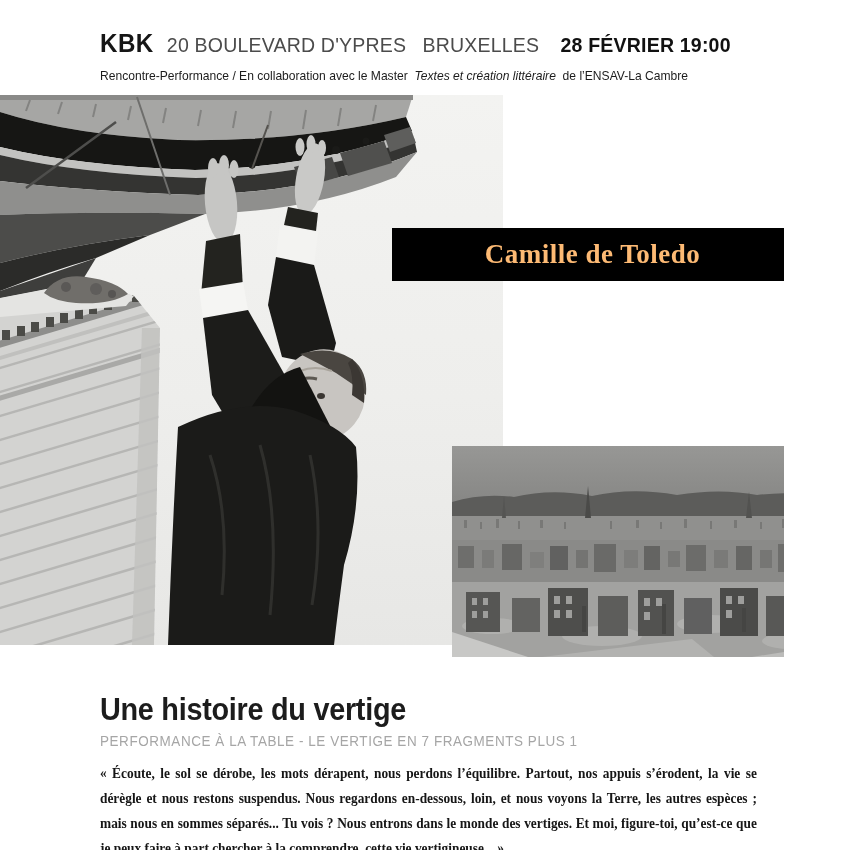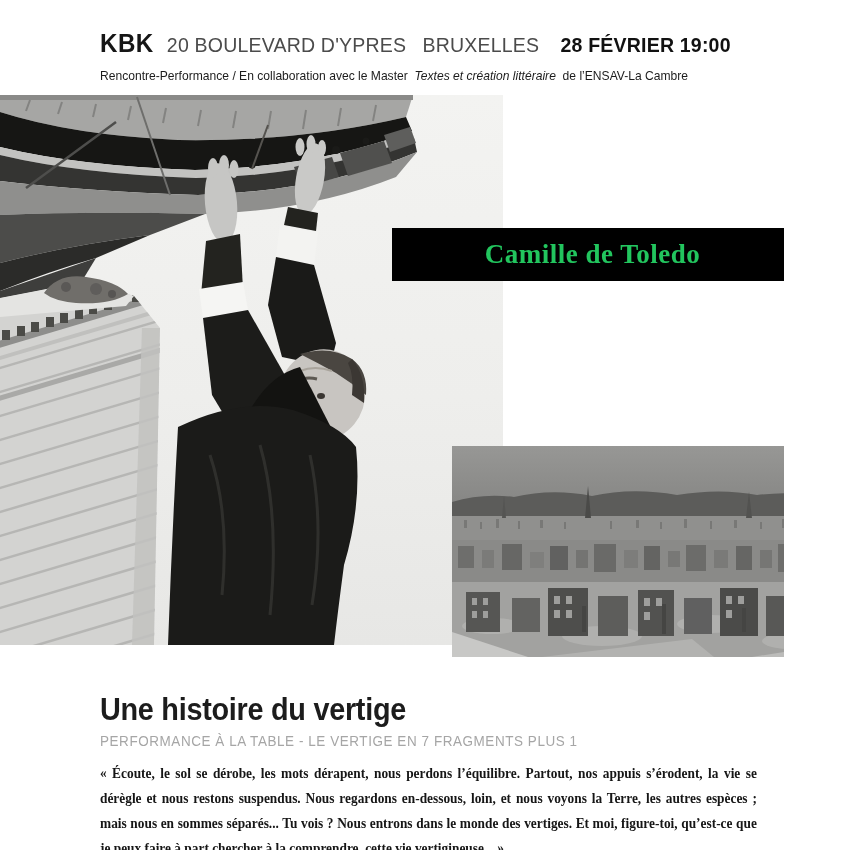--- a/index.html
+++ b/index.html
@@ -193,21 +193,21 @@
       <path d="M178,332 Q240,302 293,315 Q340,330 356,352 Q362,410 344,470 Q338,515 334,550 L168,550 Q172,440 178,332 Z" fill="#1b1b19"></path>
       <g stroke="#32322f" stroke-width="3" fill="none" opacity="0.9">
         <path d="M210,360 Q230,420 222,500"></path>
           <path d="M260,350 Q280,420 270,520"></path>
         <path d="M310,360 Q325,430 312,510"></path>
       </g>
     </svg>
   </div>
 
   <div class="banner" style="background:#000000;" aria-label="Camille de Toledo">
-    <span style="color:#22c55e;">Camille de Toledo</span>
+    <span style="color:#fdba74;">Camille de Toledo</span>
   </div>
 
   <div class="photo-ruins" role="img" aria-label="Black-and-white aerial photograph of a bombed city in ruins">
     <svg viewBox="0 0 383 211" width="383" height="211" preserveAspectRatio="none" aria-hidden="true">
       <defs>
         <linearGradient id="rsky" x1="0" y1="0" x2="0" y2="1">
           <stop offset="0" stop-color="#979795"></stop>
             <stop offset="1" stop-color="#858583"></stop>
         </linearGradient>
       </defs>

